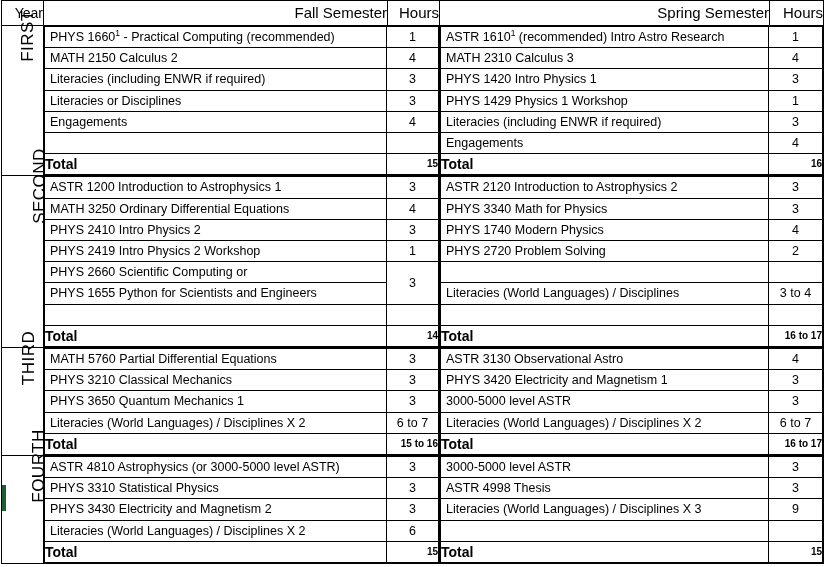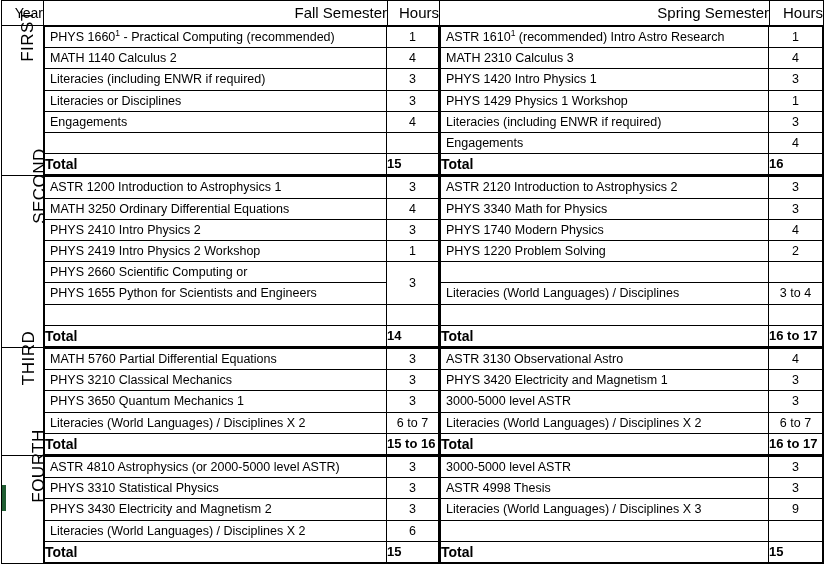--- a/index.html
+++ b/index.html
@@ -111,24 +111,24 @@
     vertical-align: middle;
   }
   .sem-block td.spacer { height: 20.2px; }
 
   .sem-block tr.total-row td.tot-label {
     padding-right: 4px;
     font-weight: bold;
     font-size: 14px;
   }
   .sem-block tr.total-row td.tot-val {
-    text-align: left;
+    text-align: right;
     font-weight: bold;
     border-left: 1px solid #000;
-    font-size: 13px;
+    font-size: 10px;
     margin-left: 18px;
   }
 
   
   td.block-cell {
     padding: 0;
     border-left: 1px solid #000;
     border-right: 1px solid #000;
   }
 
@@ -176,21 +176,21 @@
               <colgroup>
                 <col>
                 <col style="width: 52px;">
               </colgroup>
               <tbody>
                 <tr>
                   <td class="course">PHYS 1660<sup>1</sup> - Practical Computing (recommended)</td>
                   <td class="hrs">1</td>
                 </tr>
                 <tr>
-                  <td class="course">MATH 1140  Calculus 2</td>
+                  <td class="course">MATH 2150  Calculus 2</td>
                   <td class="hrs">4</td>
                 </tr>
                 <tr>
                   <td class="course">Literacies (including ENWR if required)</td>
                   <td class="hrs">3</td>
                 </tr>
                 <tr>
                   <td class="course">Literacies or Disciplines</td>
                   <td class="hrs">3</td>
                 </tr>
@@ -304,21 +304,21 @@
                 </tr>
                 <tr>
                   <td class="course">PHYS 3340 Math for Physics</td>
                   <td class="hrs">3</td>
                 </tr>
                 <tr>
                   <td class="course">PHYS 1740 Modern Physics</td>
                   <td class="hrs">4</td>
                 </tr>
                 <tr>
-                  <td class="course">PHYS 1220 Problem Solving</td>
+                  <td class="course">PHYS 2720 Problem Solving</td>
                   <td class="hrs">2</td>
                 </tr>
                 <tr>
                   <td class="course"></td>
                   <td class="hrs"></td>
                 </tr>
                 <tr>
                   <td class="course">Literacies (World Languages) / Disciplines</td>
                   <td class="hrs">3 to 4</td>
                 </tr>
@@ -400,21 +400,21 @@
         <tr>
           <td class="year-cell"><span class="year-rot">FOURTH</span></td>
           <td class="block-cell" colspan="2">
             <table class="sem-block">
               <colgroup>
                 <col>
                 <col style="width: 52px;">
               </colgroup>
               <tbody>
                 <tr>
-                  <td class="course">ASTR 4810 Astrophysics  (or 2000-5000 level ASTR)</td>
+                  <td class="course">ASTR 4810 Astrophysics  (or 3000-5000 level ASTR)</td>
                   <td class="hrs">3</td>
                 </tr>
                 <tr>
                   <td class="course">PHYS 3310 Statistical Physics</td>
                   <td class="hrs">3</td>
                 </tr>
                 <tr>
                   <td class="course">PHYS 3430 Electricity and Magnetism 2</td>
                   <td class="hrs">3</td>
                 </tr>

